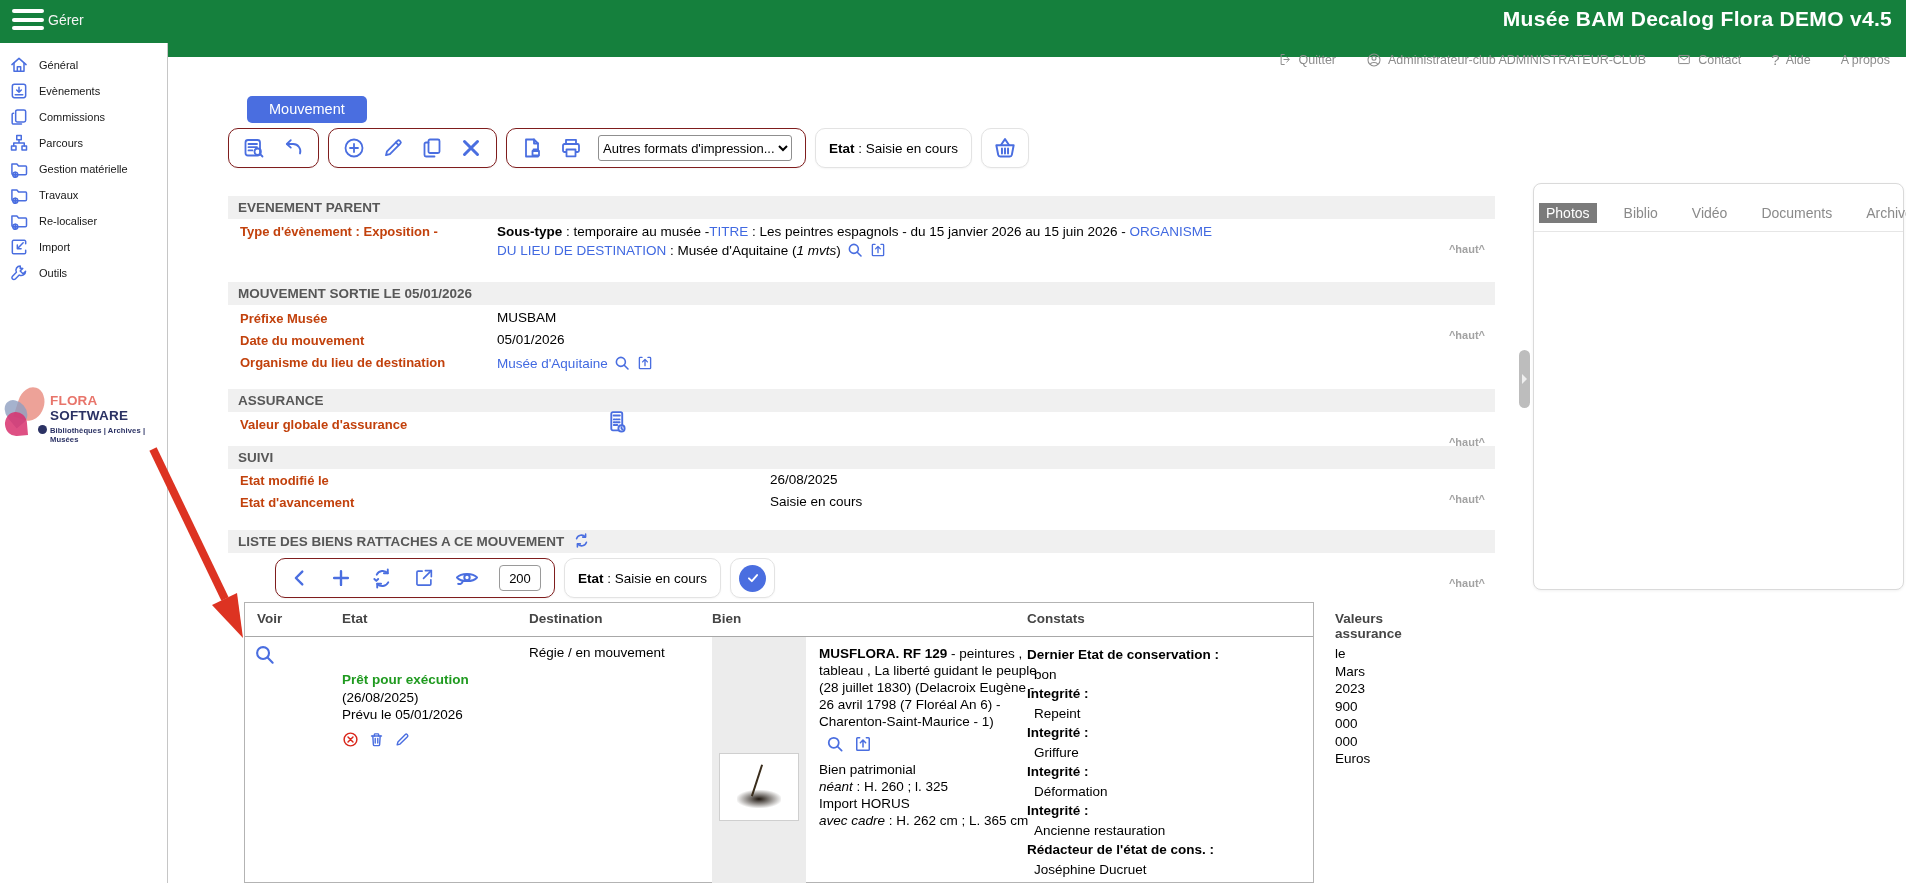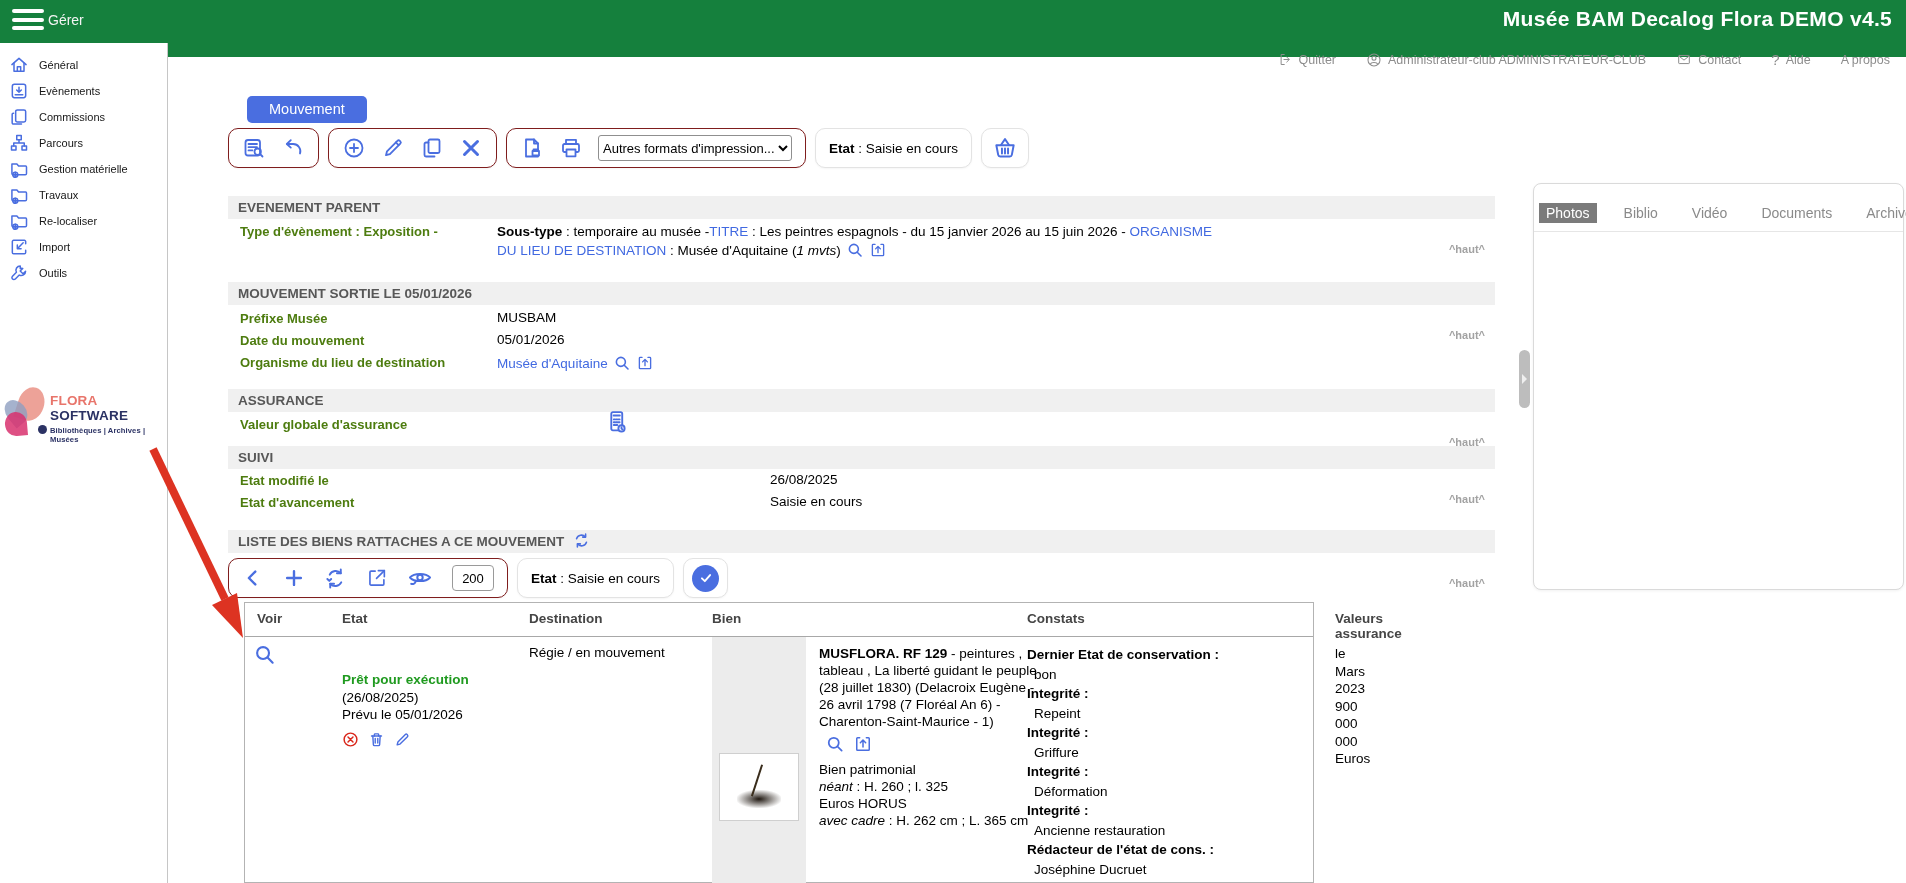--- a/index.html
+++ b/index.html
@@ -37,21 +37,21 @@
   .tgroup .tico{cursor:pointer;display:block;}
   select.print-select{height:26px;font-size:13px;font-family:"Liberation Sans",sans-serif;border:1px solid #8f8f8f;
           border-radius:3px;background:#fff;max-width:212px;}
   .chip{display:flex;align-items:center;height:38px;padding:0 13px;background:#fff;border:1px solid #e3e3e3;
         border-radius:10px;font-size:13.5px;box-shadow:0 1px 2px rgba(0,0,0,.04);}
   .chip b{font-weight:bold;}
   
   .band{position:absolute;left:0;width:1267px;height:23px;background:#f0f0f0;box-sizing:border-box;
         padding:0 10px;line-height:23px;font-weight:bold;font-size:13.5px;color:#575757;}
   .band .haut{float:right;color:#a2a2a2;font-weight:bold;font-size:11px;cursor:pointer;margin-top:42px;}
-  .flabel{position:absolute;left:12px;color:#4d7c0f;font-weight:bold;font-size:13px;white-space:nowrap;}
+  .flabel{position:absolute;left:12px;color:#c2410c;font-weight:bold;font-size:13px;white-space:nowrap;}
   .fvalue{position:absolute;left:269px;font-size:13.5px;color:#000;}
   .blue-link{color:#4169e1;cursor:pointer;text-decoration:none;}
   .inline-ic{display:inline-block;vertical-align:-4px;margin-left:5px;cursor:pointer;}
   .ep-value{width:722px;line-height:17.5px;}
   
   .count-input{width:36px;height:22px;border:1px solid #9a9a9a;border-radius:4px;font-size:13px;text-align:center;
         font-family:"Liberation Sans",sans-serif;}
   .check-btn{width:27px;height:27px;border-radius:50%;background:#4a6ee0;display:flex;align-items:center;justify-content:center;cursor:pointer;}
   
   .btable{position:absolute;left:16px;top:602px;width:1070px;height:281px;border:1px solid #b3b3b3;box-sizing:border-box;background:#fff;}
@@ -357,21 +357,21 @@
       <span class="inline-ic" style="vertical-align:-3px;"><svg class="ic" width="17" height="17" viewBox="0 0 24 24" style="stroke-width:2.2;">
             <path d="M5 9.5 a7.3 7.3 0 0 1 12.5 -2.5"></path>
             <path d="M17.8 3 v4.2 h-4.2"></path>
             <path d="M19 14.5 a7.3 7.3 0 0 1 -12.5 2.5"></path>
             <path d="M6.2 21 v-4.2 h4.2"></path>
           </svg></span>
       <span class="haut">^haut^</span>
     </div>
 
     <div class="toolbar" style="top:558px;">
-      <div class="tgroup" style="gap:19px;">
+      <div class="tgroup" style="gap:19px;margin-left:47px;">
         <svg class="ic tico" width="22" height="22" viewBox="0 0 24 24" style="stroke-width:2.6;">
             <path d="M14.5 5 L7.5 12 L14.5 19"></path>
           </svg>
         <svg class="ic tico" width="22" height="22" viewBox="0 0 24 24" style="stroke-width:2.6;">
             <path d="M12 4.5 V19.5 M4.5 12 H19.5"></path>
           </svg>
         <svg class="ic tico" width="23" height="23" viewBox="0 0 24 24" style="stroke-width:2;">
             <path d="M6 8 a7 7 0 0 1 11.5 -1.5"></path>
             <path d="M17.5 2.5 v4 h-4"></path>
             <path d="M18 16 a7 7 0 0 1 -11.5 1.5"></path>
@@ -457,21 +457,21 @@
                   <circle cx="10.5" cy="10.5" r="6"></circle>
                   <path d="M15 15 l5 5"></path>
                 </svg></span>
             <span><svg class="ic" width="20" height="20" viewBox="0 0 24 24">
                   <path d="M8 4.5 H5.5 A1 1 0 0 0 4.5 5.5 V18.5 A1 1 0 0 0 5.5 19.5 H18.5 A1 1 0 0 0 19.5 18.5 V5.5 A1 1 0 0 0 18.5 4.5 H16"></path>
                   <path d="M12 15.5 V7.5 M8.8 10.5 L12 7.2 15.2 10.5"></path>
                 </svg></span>
           </div>
           <div>Bien patrimonial</div>
           <div><i>néant</i><span> : H. 260 ; l. 325</span></div>
-          <div>Euros HORUS</div>
+          <div>Import HORUS</div>
           <div><i>avec cadre</i><span> : H. 262 cm ; L. 365 cm</span></div>
         </div>
 
         <div class="cell constats">
           <div class="c-label">Dernier Etat de conservation :</div>
           <div class="c-val">bon</div>
           <div class="c-label">Integrité :</div>
           <div class="c-val">Repeint</div>
           <div class="c-label">Integrité :</div>
           <div class="c-val">Griffure</div>

